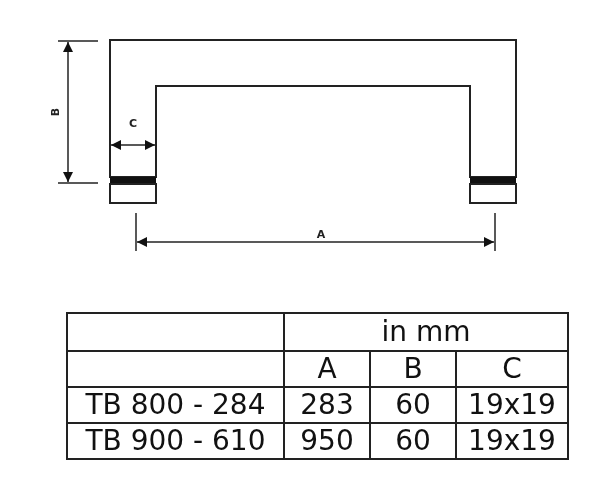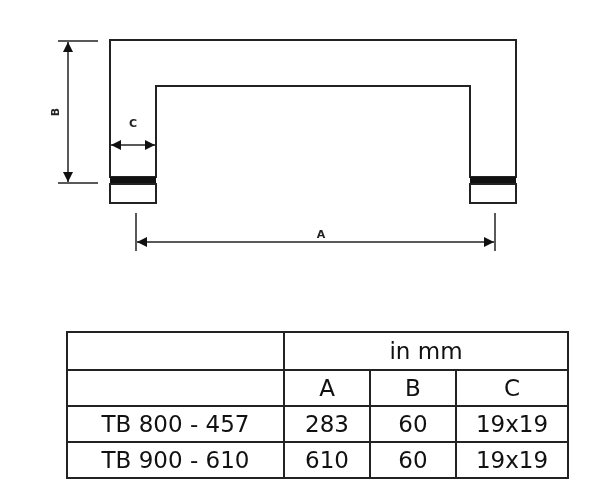--- a/index.html
+++ b/index.html
@@ -2,21 +2,21 @@
 <html><head>
 <meta charset="utf-8">
 <style>
   html, body { margin: 0; padding: 0; background: #ffffff; }
   body { width: 600px; height: 491px; position: relative; overflow: hidden; font-family: "DejaVu Sans", sans-serif; }
   #drawing { position: absolute; left: 0; top: 0; }
   .dim-label { font-family: "DejaVu Sans", sans-serif; font-size: 11px; fill: #222; font-weight: bold; }
   table.spec {
     position: absolute; left: 66px; top: 312px;
     border-collapse: collapse;
-    font-family: "DejaVu Sans", sans-serif; font-size: 23px; color: #111; margin-top: 19px;
+    font-family: "DejaVu Sans", sans-serif; font-size: 28px; color: #111;
   }
   table.spec td {
     border: 2px solid #222;
     height: 34px; padding: 0; text-align: center; vertical-align: middle;
     line-height: 1;
   }
   table.spec td.model { width: 215px; }
   table.spec td.colA { width: 84px; }
   table.spec td.colB { width: 84px; }
   table.spec td.colC { width: 110px; }
@@ -66,25 +66,25 @@
     <td class="model"></td>
     <td colspan="3">in mm</td>
   </tr>
   <tr>
     <td class="model"></td>
     <td class="colA">A</td>
     <td class="colB">B</td>
     <td class="colC">C</td>
   </tr>
   <tr>
-    <td class="model">TB 800 - 457</td>
+    <td class="model">TB 800 - 284</td>
     <td class="colA">283</td>
     <td class="colB">60</td>
     <td class="colC">19x19</td>
   </tr>
   <tr>
     <td class="model">TB 900 - 610</td>
-    <td class="colA">610</td>
+    <td class="colA">950</td>
     <td class="colB">60</td>
     <td class="colC">19x19</td>
   </tr>
 </tbody>
   </table>
 
 </body></html>

